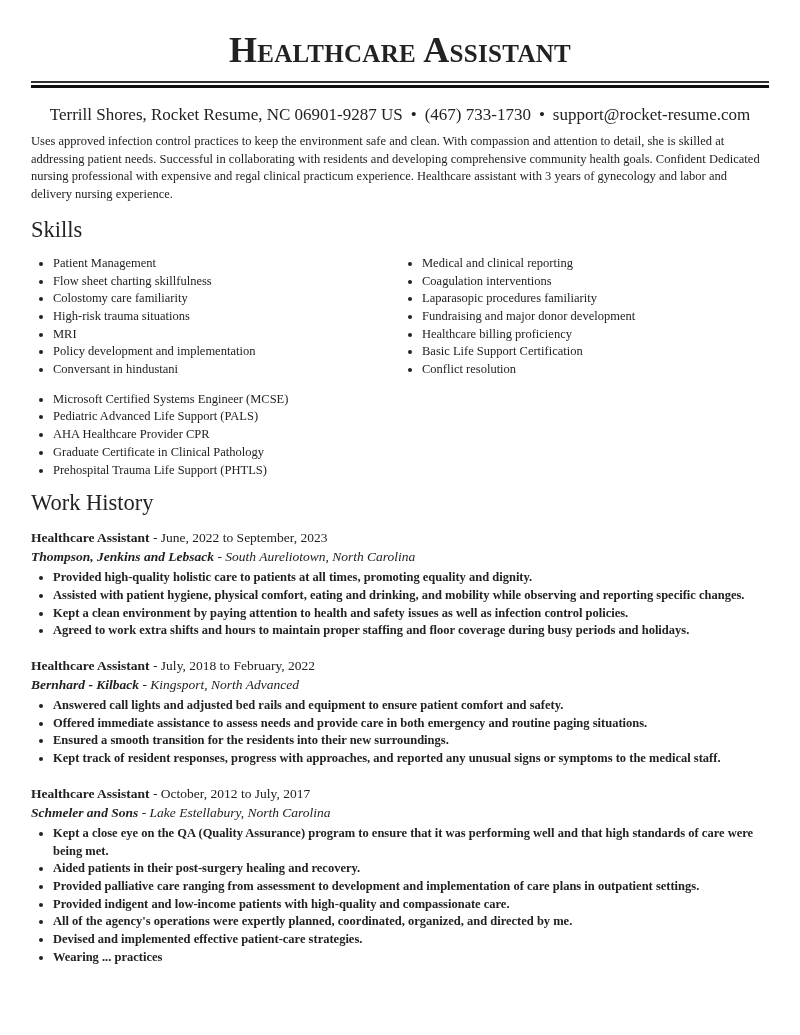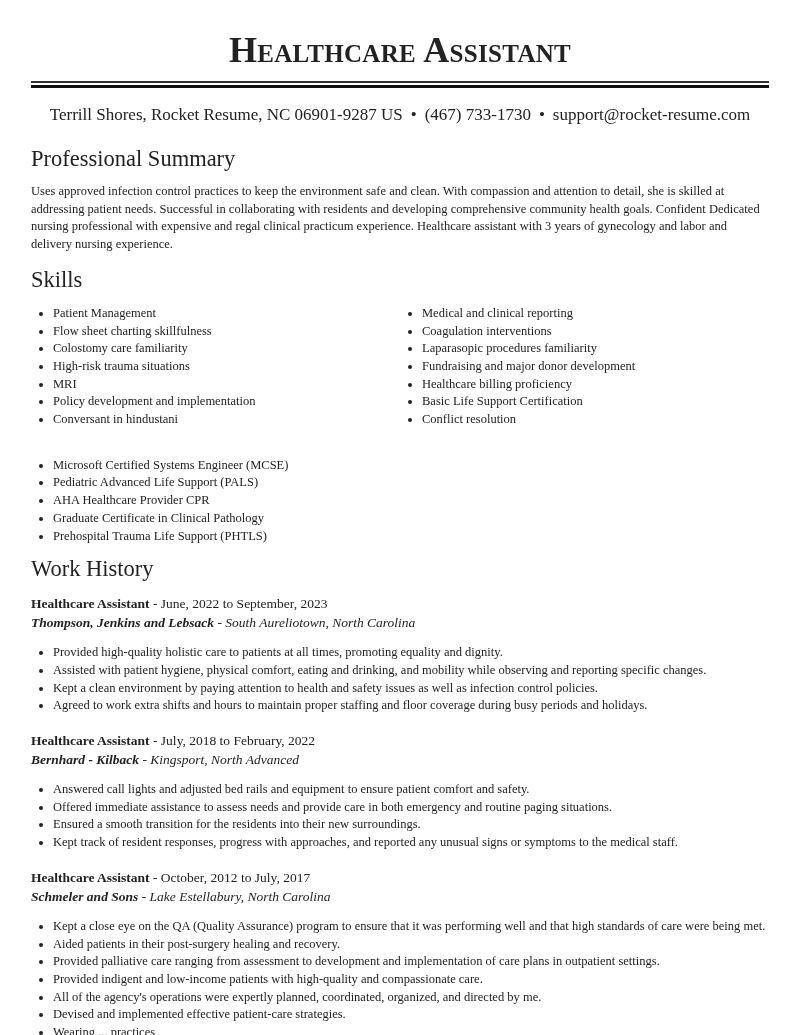--- a/index.html
+++ b/index.html
@@ -51,42 +51,41 @@
     ul {
       margin: 0;
       padding-left: 22px;
       list-style: disc;
     }
     li {
       font-size: 12.5px;
       line-height: 17.7px;
     }
     .cert-h { margin-top: 9px; }
-    .certs { margin-top: 28px; }
+    .certs { margin-top: 12px; }
     .work-h { margin-top: 9px; }
     .job { margin-top: 10px; }
     .job + .job { margin-top: 16px; }
     .job-title-line { font-size: 13.5px; line-height: 19px; }
     .job-title { font-weight: bold; }
     .job-company-line { font-size: 13.5px; font-style: italic; line-height: 19px; }
     .job-company { font-weight: bold; }
-    .job ul { margin-top: 12px; }
+    .job ul { margin-top: 3px; font-weight: bold; }
   </style>
 </head>
 <body>
 
 <div class="page">
   <h1 class="name">Healthcare Assistant</h1>
   <div class="rule-thin"></div>
   <div class="rule-thick"></div>
   <div class="contact">
     <span>Terrill Shores, Rocket Resume, NC 06901-9287 US</span><span class="sep">•</span><span>(467) 733-1730</span><span class="sep">•</span><span>support@rocket-resume.com</span>
   </div>
 
-  <h2 class="summary-h">Professional Summary</h2>
   <p class="summary">Uses approved infection control practices to keep the environment safe and clean. With compassion and attention to detail, she is skilled at addressing patient needs. Successful in collaborating with residents and developing comprehensive community health goals. Confident Dedicated nursing professional with expensive and regal clinical practicum experience. Healthcare assistant with 3 years of gynecology and labor and delivery nursing experience.</p>
 
   <h2 class="skills-h">Skills</h2>
   <div class="skills">
     <ul>
       <li>Patient Management</li>
       <li>Flow sheet charting skillfulness</li>
       <li>Colostomy care familiarity</li>
       <li>High-risk trauma situations</li>
       <li>MRI</li>

